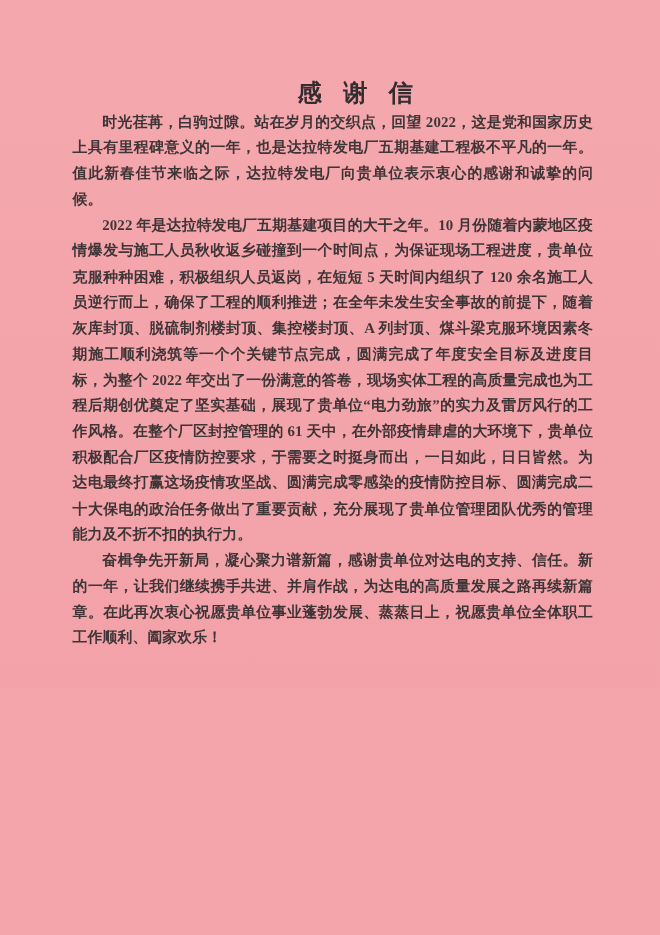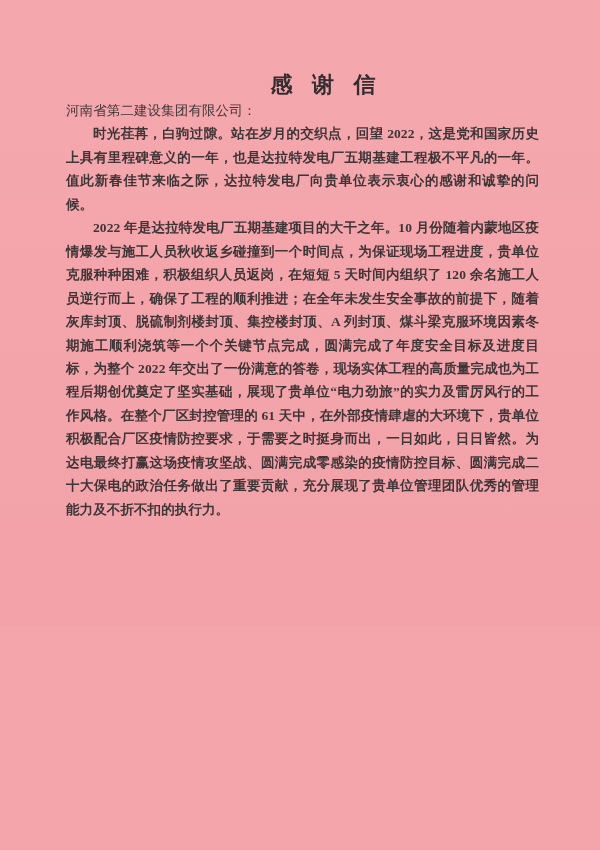--- a/index.html
+++ b/index.html
@@ -77,23 +77,23 @@
   }
 </style>
 </head>
 <body>
 
 <div class="page">
 
   <h1 class="letter-title">感 谢 信</h1>
 
   <div class="letter-body">
-    <p class="recipient">河南省第二建设集团有限公司：</p>
     <p class="para">时光荏苒，白驹过隙。站在岁月的交织点，回望 2022，这是党和国家历史上具有里程碑意义的一年，也是达拉特发电厂五期基建工程极不平凡的一年。值此新春佳节来临之际，达拉特发电厂向贵单位表示衷心的感谢和诚挚的问候。</p>
     <p class="para">2022 年是达拉特发电厂五期基建项目的大干之年。10 月份随着内蒙地区疫情爆发与施工人员秋收返乡碰撞到一个时间点，为保证现场工程进度，贵单位克服种种困难，积极组织人员返岗，在短短 5 天时间内组织了 120 余名施工人员逆行而上，确保了工程的顺利推进；在全年未发生安全事故的前提下，随着灰库封顶、脱硫制剂楼封顶、集控楼封顶、A 列封顶、煤斗梁克服环境因素冬期施工顺利浇筑等一个个关键节点完成，圆满完成了年度安全目标及进度目标，为整个 2022 年交出了一份满意的答卷，现场实体工程的高质量完成也为工程后期创优奠定了坚实基础，展现了贵单位“电力劲旅”的实力及雷厉风行的工作风格。在整个厂区封控管理的 61 天中，在外部疫情肆虐的大环境下，贵单位积极配合厂区疫情防控要求，于需要之时挺身而出，一日如此，日日皆然。为达电最终打赢这场疫情攻坚战、圆满完成零感染的疫情防控目标、圆满完成二十大保电的政治任务做出了重要贡献，充分展现了贵单位管理团队优秀的管理能力及不折不扣的执行力。</p>
+    <p class="para">奋楫争先开新局，凝心聚力谱新篇，感谢贵单位对达电的支持、信任。新的一年，让我们继续携手共进、并肩作战，为达电的高质量发展之路再续新篇章。在此再次衷心祝愿贵单位事业蓬勃发展、蒸蒸日上，祝愿贵单位全体职工工作顺利、阖家欢乐！</p>
   </div>
 
   <div class="sig-name">达拉特发电厂</div>
 
   <div class="sig-date">2023 年 01 月 08 日</div>
 
   <svg class="seal" viewBox="0 0 136 136" aria-hidden="true">
 
     <circle class="ring" cx="68" cy="68" r="58.5" stroke-width="3.2"></circle>
 

